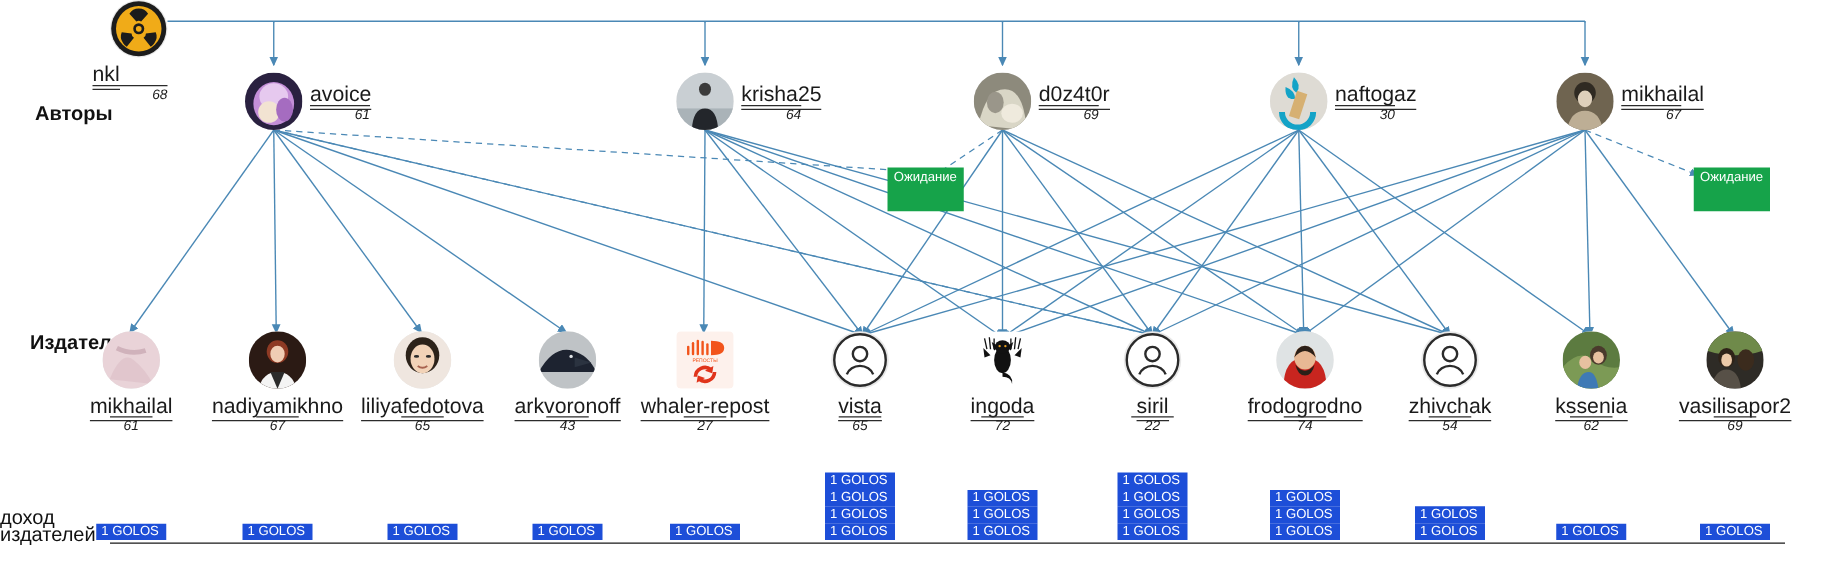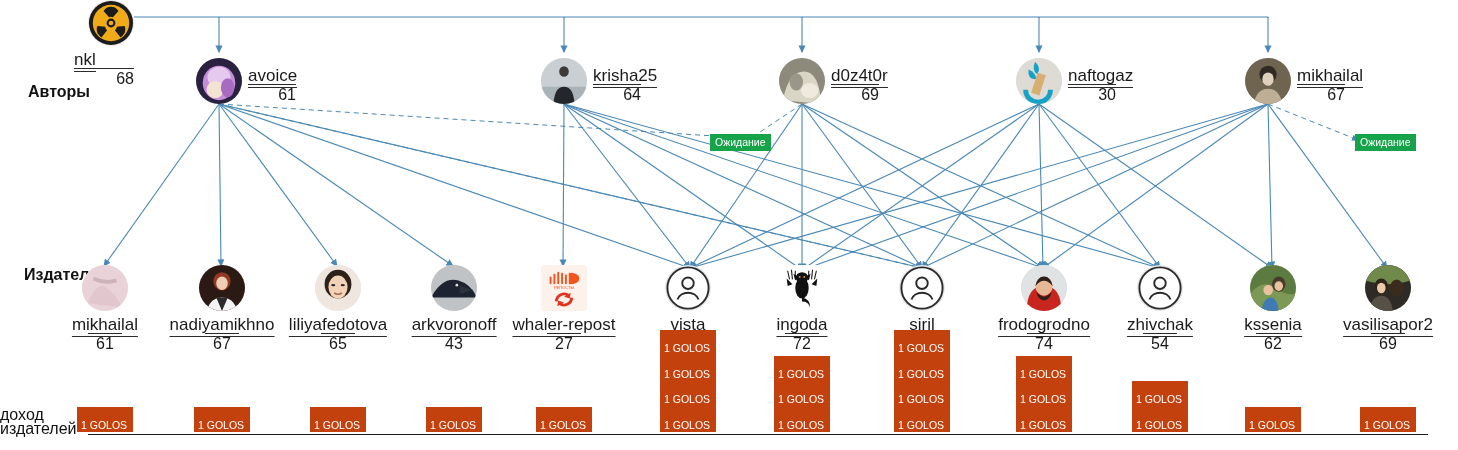--- a/index.html
+++ b/index.html
@@ -11,36 +11,36 @@
   .row-label{position:absolute;font-size:16px;font-weight:bold;color:#111;white-space:nowrap;}
   .row-label.two-line{font-weight:normal;line-height:14px;}
 
   .node{position:absolute;}
   .avatar{position:absolute;width:46px;height:46px;border-radius:50%;overflow:hidden;background:#e8e8e8;}
   .avatar.square{border-radius:0;background:transparent;}
   .avatar svg{display:block;width:100%;height:100%;}
 
   .nm{position:absolute;font-size:17px;color:#1a1a1a;white-space:nowrap;
       border-bottom:1px solid #2b2b2b;padding-bottom:1px;}
-  .sc{position:absolute;font-size:16px;color:#1a1a1a;white-space:nowrap;
-      border-top:1px solid #2b2b2b;padding-top:1px;text-align:right;}
+  .sc{position:absolute;font-size:11px;color:#1a1a1a;white-space:nowrap;
+      border-top:1px solid #2b2b2b;padding-top:1px;text-align:right;font-style:italic;}
 
   .auth .nm{left:52px;top:8px;}
   .auth .sc{left:52px;top:26px;min-width:48px;}
 
   .pub{text-align:center;}
   .pub .nm{left:50%;transform:translateX(-50%);top:50px;}
   .pub .sc{left:50%;transform:translateX(-50%);top:68px;min-width:34px;text-align:center;}
 
   .wait-badge{position:absolute;background:#16a34a;color:#fff;font-size:10.5px;
-              padding:2px 5px 3px 5px;white-space:nowrap;}
+              padding:2px 5px 21px 5px;white-space:nowrap;}
 
   .golos-stack{position:absolute;bottom:18px;display:flex;flex-direction:column;align-items:flex-start;}
-  .golos{background:#c2410c;color:#fff;font-size:10.5px;line-height:13.5px;
-         padding:12px 6px 0 4px;white-space:nowrap;}
+  .golos{background:#1d4ed8;color:#fff;font-size:10.5px;line-height:13.5px;
+         padding:0 6px 0 4px;white-space:nowrap;}
 
   .baseline{position:absolute;left:88px;top:434px;width:1340px;height:0;border-top:1.4px solid #1a1a1a;}
 </style>
 </head>
 <body>
 
 <div id="stage">
 
   <svg id="edges" viewBox="0 0 1458 450">
     <defs>

